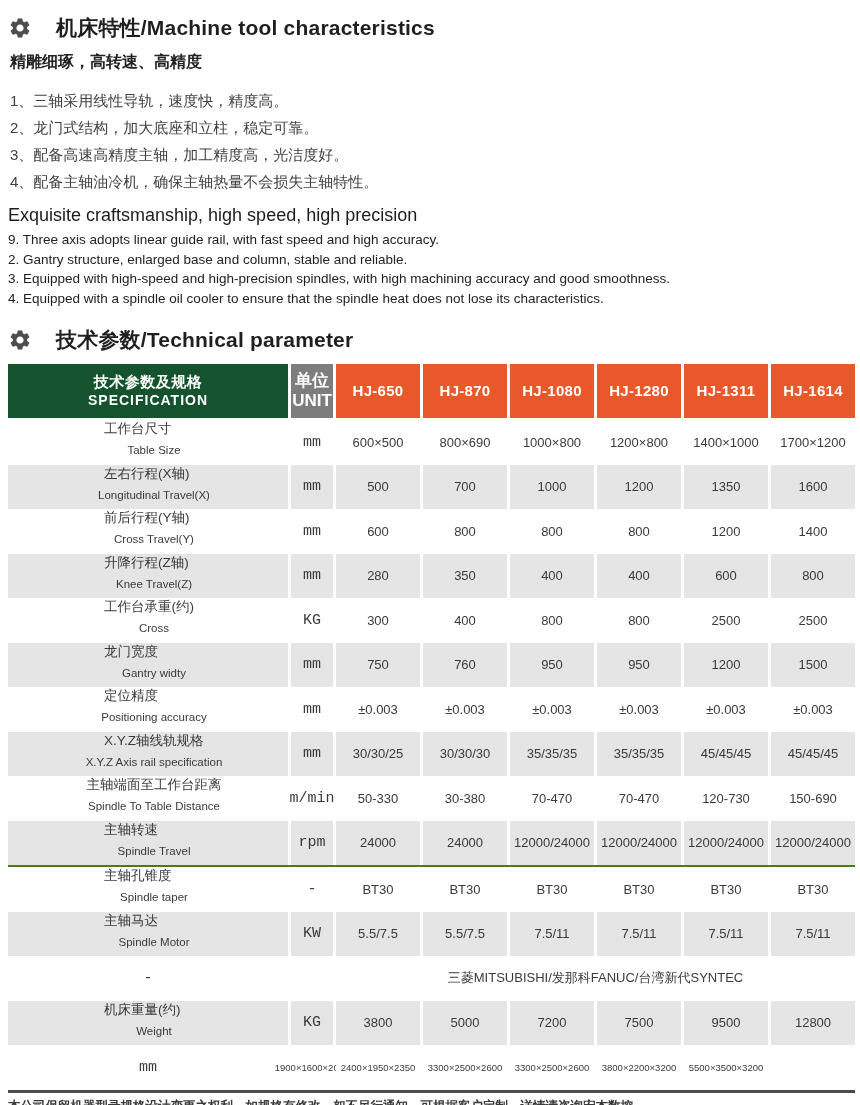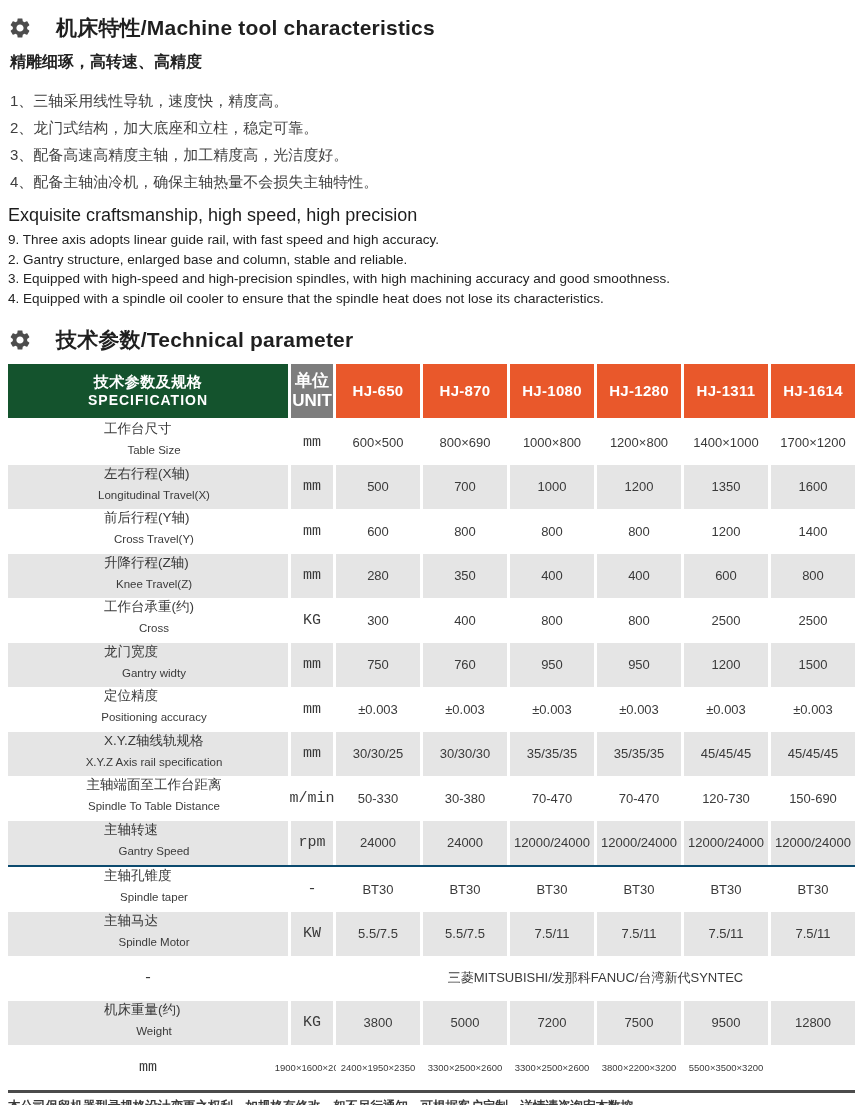--- a/index.html
+++ b/index.html
@@ -46,21 +46,21 @@
   .trow.alt>div{background:#e5e5e5;}
   .cell-label{justify-content:flex-start !important;padding-left:12px;gap:6px;overflow:hidden;flex-direction:column;}
   .cell-label .cn{font-size:13.5px;color:#3a3a3a;min-width:100px;flex:0 0 auto;white-space:nowrap;}
   .cell-label .en{font-size:11.5px;color:#3a3a3a;white-space:nowrap;}
   .cell-unit{font-size:15px;color:#3a3a3a;font-family:Liberation Mono, monospace;}
   .cell-val{font-size:13px;color:#3a3a3a;white-space:nowrap;}
   .cell-val.merged{grid-column:3 / -1;font-size:13px;}
   .trow.small .cell-label .cn{font-size:12.5px;min-width:0;}
   .trow.small .cell-label .en{font-size:9px;}
   .trow.small .cell-val{font-size:9.5px;}
-  .trow.section-end{border-bottom:2px solid #0c4a6e;}
+  .trow.section-end{border-bottom:2px solid #4d7c0f;}
 
   
   .footer{margin:5px 0 0 0;border-bottom:3px solid #4b4b4b;padding-bottom:3px;}
   .footer .cn{font-size:12.5px;font-weight:700;color:#3a3a3a;line-height:17px;}
 </style>
 </head>
 <body>
 
 <svg width="0" height="0" style="position:absolute">
   <defs>
@@ -236,21 +236,21 @@
           <div class="cell-val">50-330</div>
           <div class="cell-val">30-380</div>
           <div class="cell-val">70-470</div>
           <div class="cell-val">70-470</div>
           <div class="cell-val">120-730</div>
           <div class="cell-val">150-690</div>
         </div>
         <div class="trow alt section-end">
           <div class="cell-label">
             <span class="cn">主轴转速</span>
-            <span class="en">Gantry Speed</span>
+            <span class="en">Spindle Travel</span>
           </div>
           <div class="cell-unit">rpm</div>
           <div class="cell-val">24000</div>
           <div class="cell-val">24000</div>
           <div class="cell-val">12000/24000</div>
           <div class="cell-val">12000/24000</div>
           <div class="cell-val">12000/24000</div>
           <div class="cell-val">12000/24000</div>
         </div>
         <div class="trow">

